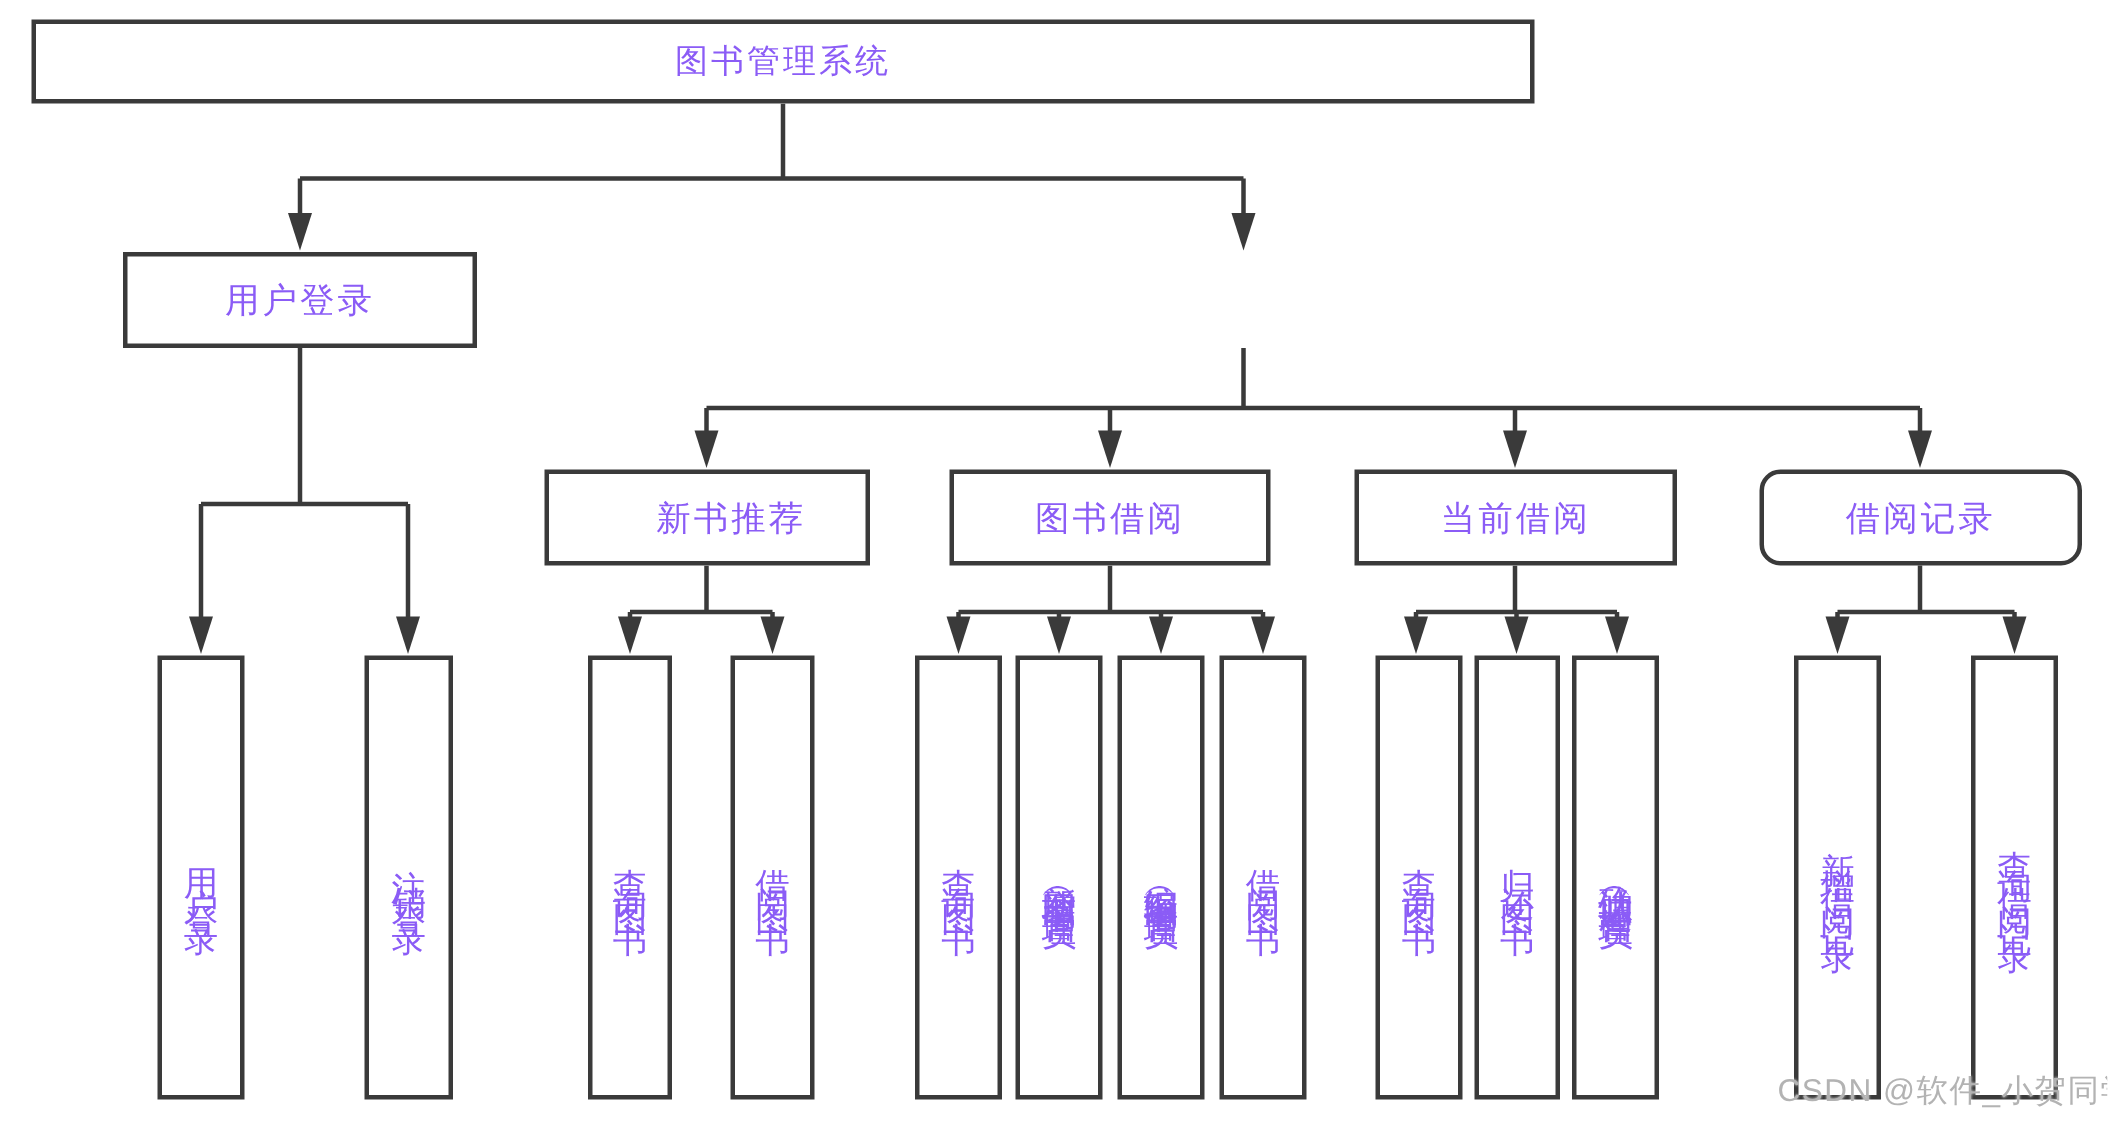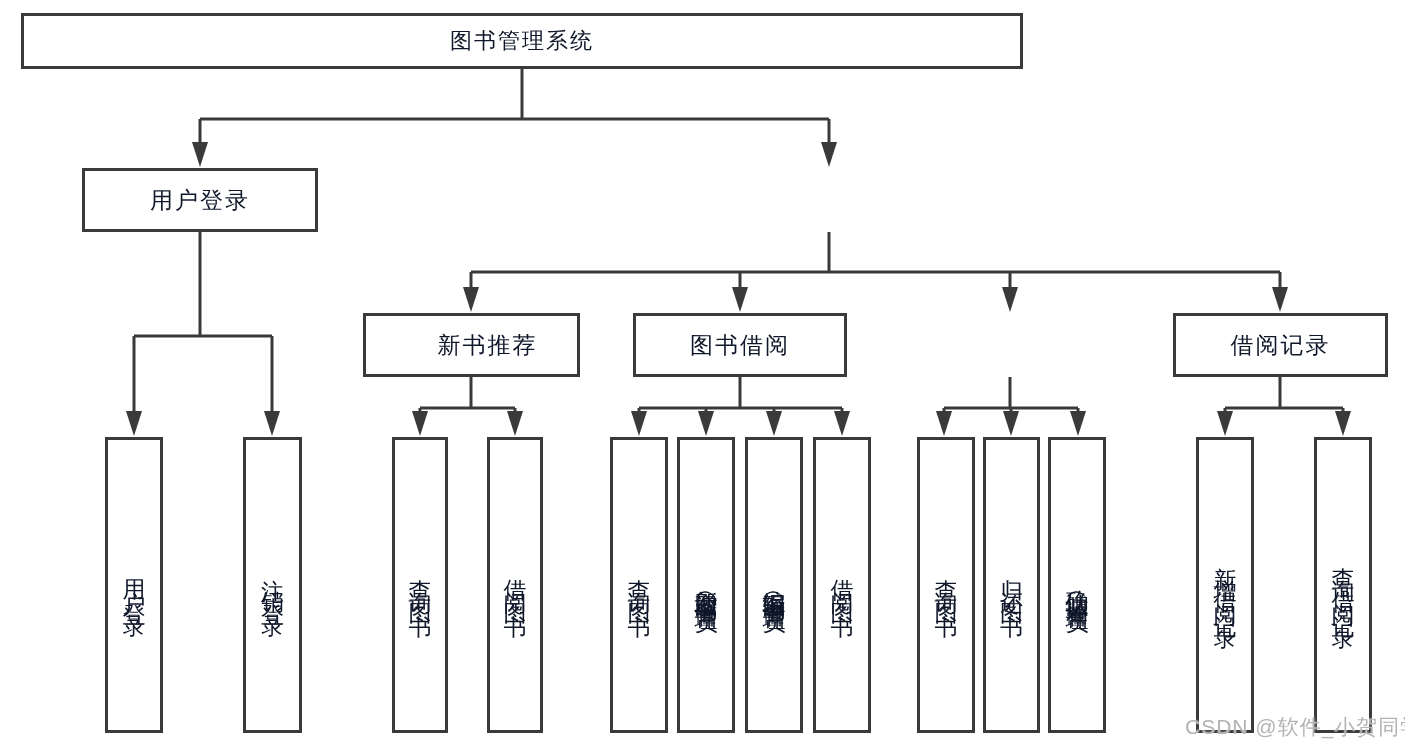--- a/index.html
+++ b/index.html
@@ -24,21 +24,21 @@
     pointer-events: none;
   }
   .node {
     position: absolute;
     box-sizing: border-box;
     border: 3px solid #3a3a3a;
     background: #ffffff;
     display: flex;
     align-items: center;
     justify-content: center;
-    color: #0f172a;
+    color: #8b5cf6;
   }
   .hbox span {
     font-size: 23px;
     letter-spacing: 2px;
     white-space: nowrap;
   }
   .root-box span {
     font-size: 22px;
   }
   .vbox span {
@@ -116,21 +116,24 @@
   <div class="node hbox" style="left:82px; top:168px; width:236px; height:64px;">
     <span>用户登录</span>
   </div>
 
   <div class="node hbox" style="left:363px; top:313px; width:217px; height:64px;padding-left:32px;">
     <span>新书推荐</span>
   </div>
   <div class="node hbox" style="left:633px; top:313px; width:214px; height:64px;">
     <span>图书借阅</span>
   </div>
-  <div class="node hbox" style="left:1173px; top:313px; width:215px; height:64px;">
+  <div class="node hbox" style="left:903px; top:313px; width:215px; height:64px;">
+    <span>当前借阅</span>
+  </div>
+  <div class="node hbox" style="left:1173px; top:313px; width:215px; height:64px;border-radius:14px;">
     <span>借阅记录</span>
   </div>
 
   <div class="node vbox" style="left:105px; top:437px; width:58px; height:296px;">
     <span>用户登录</span>
   </div>
   <div class="node vbox" style="left:243px; top:437px; width:59px; height:296px;">
     <span>注销登录</span>
   </div>
 

